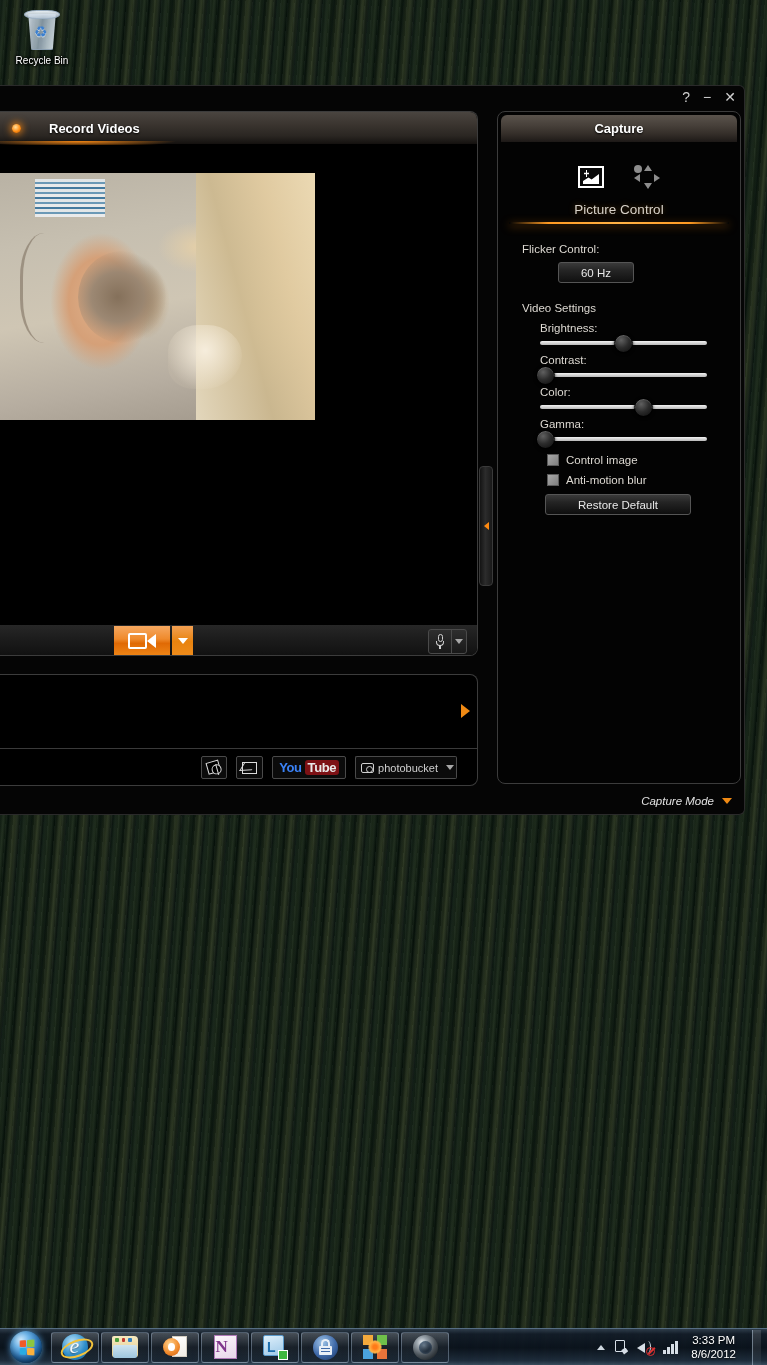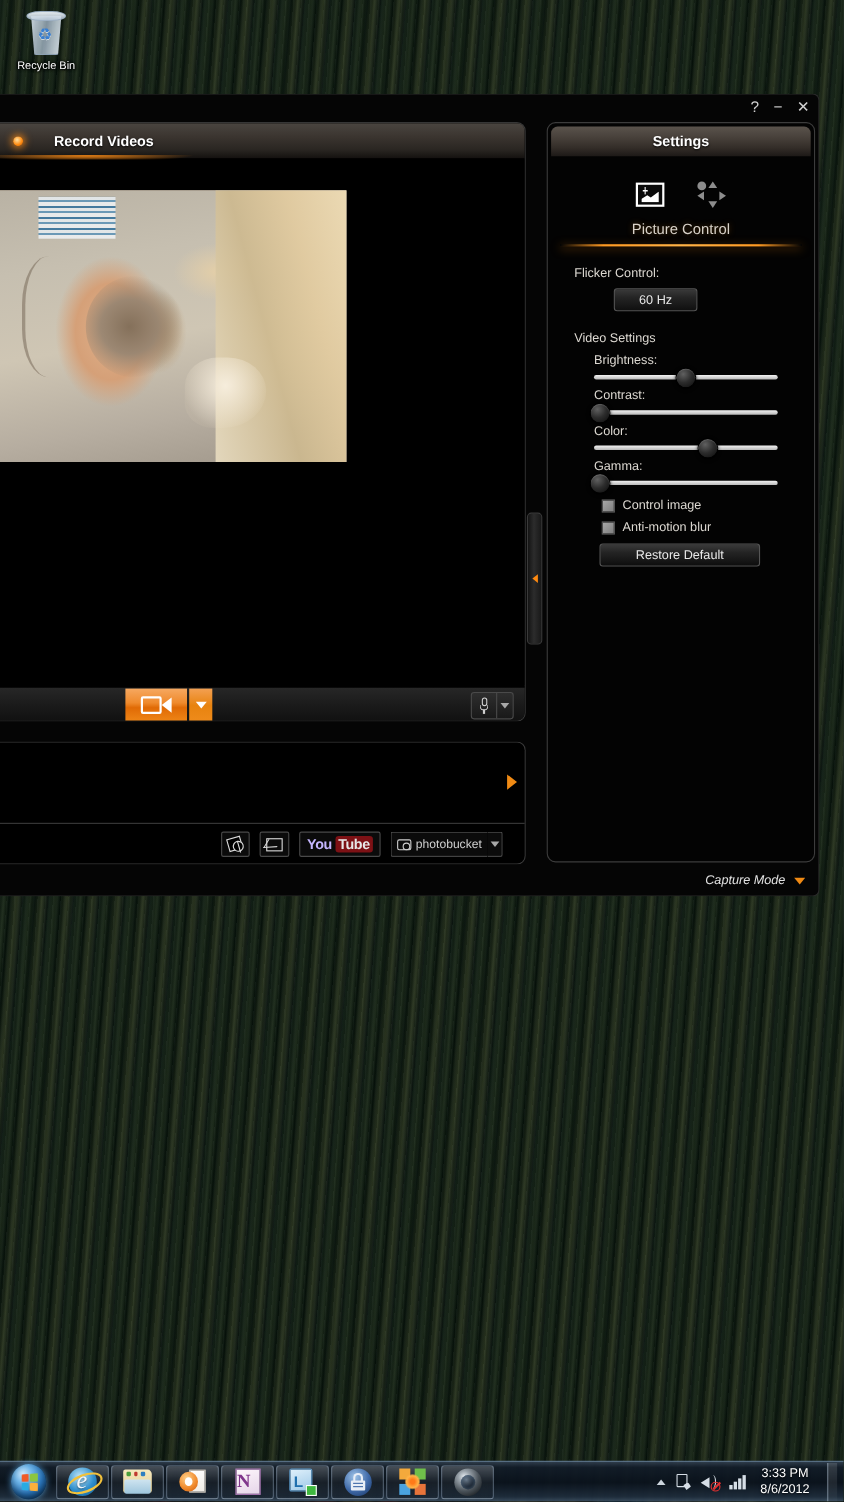--- a/index.html
+++ b/index.html
@@ -322,21 +322,21 @@
   .env-glyph {
     width: 17px; height: 12px; border: 1.4px solid #dcdcdc; position: relative;
   }
   .env-glyph::after {
     content: ""; position: absolute; left: 1px; top: 0;
     width: 11px; height: 7px;
     border-left: 1.4px solid #dcdcdc; border-bottom: 1.4px solid #dcdcdc;
     transform: skewX(-34deg) rotate(-4deg); transform-origin: top left;
   }
   #share-youtube { padding: 0 6px; gap: 3px; }
-  .yt-you { color: #c4b5fd; font-size: 13px; font-weight: bold; letter-spacing: -.4px; text-align: right; }
+  .yt-you { color: #3b82f6; font-size: 13px; font-weight: bold; letter-spacing: -.4px; text-align: right; }
   .yt-tube {
     background: #7d1115; color: #e8e8e8; font-size: 13px; font-weight: bold;
     padding: 0 3px; border-radius: 3px; letter-spacing: -.4px;
   }
   #share-photobucket { padding: 0 5px; gap: 4px; justify-content: space-between; }
   .pb-cam {
     width: 13px; height: 10px; border: 1.3px solid #d0d0d0; border-radius: 2px;
     position: relative;
   }
   .pb-cam::after {
@@ -775,21 +775,21 @@
         </div>
         <div id="share-photobucket-caret">
           <div class="caret-sm"></div>
         </div>
       </div>
     </div>
   </div>
 
   <div id="settings-panel">
     <div id="settings-header">
-      <span id="settings-title">Settings</span>
+      <span id="settings-title">Capture</span>
     </div>
 
     <div id="settings-tabs">
       <div class="tab-icon" id="tab-picture-icon"></div>
       <div class="tab-icon" id="tab-pan-icon">
         <div class="pan-arrow pan-up"></div>
         <div class="pan-arrow pan-down"></div>
         <div class="pan-arrow pan-left"></div>
         <div class="pan-arrow pan-right"></div>
         <div class="pan-center"></div>

